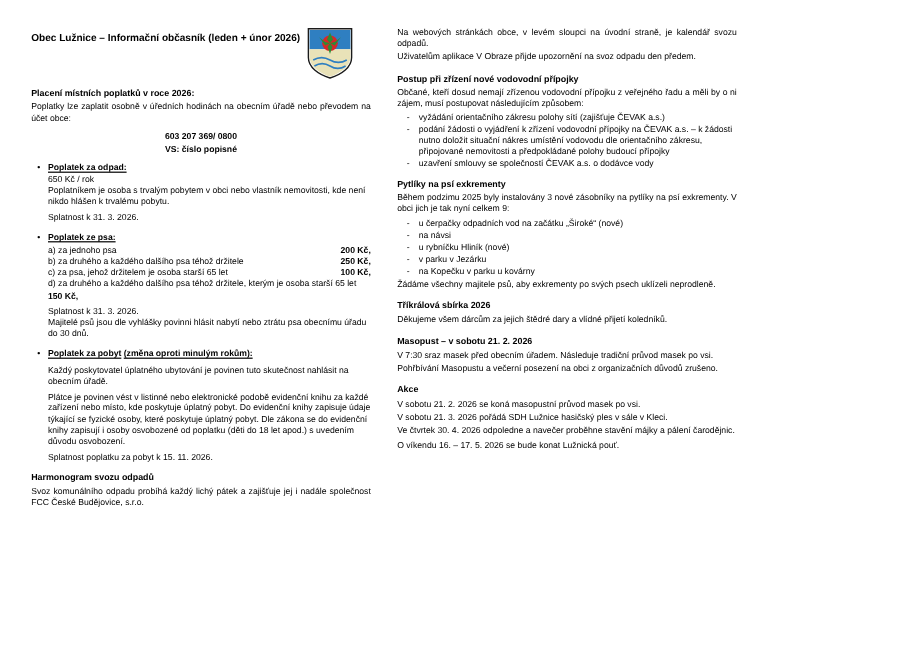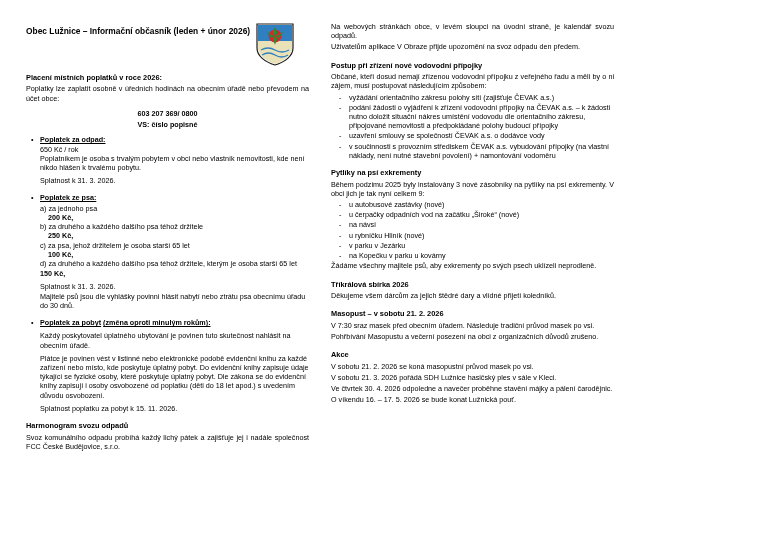--- a/index.html
+++ b/index.html
@@ -102,21 +102,20 @@
     font-weight: bold;
     text-decoration: underline;
   }
   .fee-list {
     margin: 1px 0 0 0;
   }
   .fee-line {
     display: flex;
     justify-content: space-between;
     align-items: baseline;
-    flex-direction: column;
   }
   .fee-line .amount {
     font-weight: bold;
     white-space: nowrap;
     padding-left: 8px;
   }
   .fee-right {
     font-weight: bold;
     margin-top: 1px;
   }
@@ -227,32 +226,28 @@
       <p>Uživatelům aplikace V Obraze přijde upozornění na svoz odpadu den předem.</p>
 
       <div class="spacer"></div>
 
       <h2 class="section">Postup při zřízení nové vodovodní přípojky</h2>
       <p>Občané, kteří dosud nemají zřízenou vodovodní přípojku z veřejného řadu a měli by o ni zájem, musí postupovat následujícím způsobem:</p>
       <ul class="dash">
         <li>vyžádání orientačního zákresu polohy sítí (zajišťuje ČEVAK a.s.)</li>
         <li>podání žádosti o vyjádření k zřízení vodovodní přípojky na ČEVAK a.s. – k žádosti nutno doložit situační nákres umístění vodovodu dle orientačního zákresu, připojované nemovitosti a předpokládané polohy budoucí přípojky</li>
         <li>uzavření smlouvy se společností ČEVAK a.s. o dodávce vody</li>
-        <li>v součinnosti s provozním střediskem ČEVAK a.s. vybudování přípojky (na vlastní náklady, není nutné stavební povolení) + namontování vodoměru</li>
       </ul>
 
       <div class="spacer"></div>
 
       <h2 class="section">Pytlíky na psí exkrementy</h2>
       <p>Během podzimu 2025 byly instalovány 3 nové zásobníky na pytlíky na psí exkrementy. V obci jich je tak nyní celkem 9:</p>
       <ul class="dash">
         <li>
-          <span>u autobusové zastávky </span><span class="bold">(nové)</span>
-        </li>
-        <li>
           <span>u čerpačky odpadních vod na začátku „Široké“ </span><span class="bold">(nové)</span>
         </li>
         <li>
           <span>na návsi</span>
         </li>
         <li>
           <span>u rybníčku Hliník </span><span class="bold">(nové)</span>
         </li>
         <li>
           <span>v parku v Jezárku</span>

